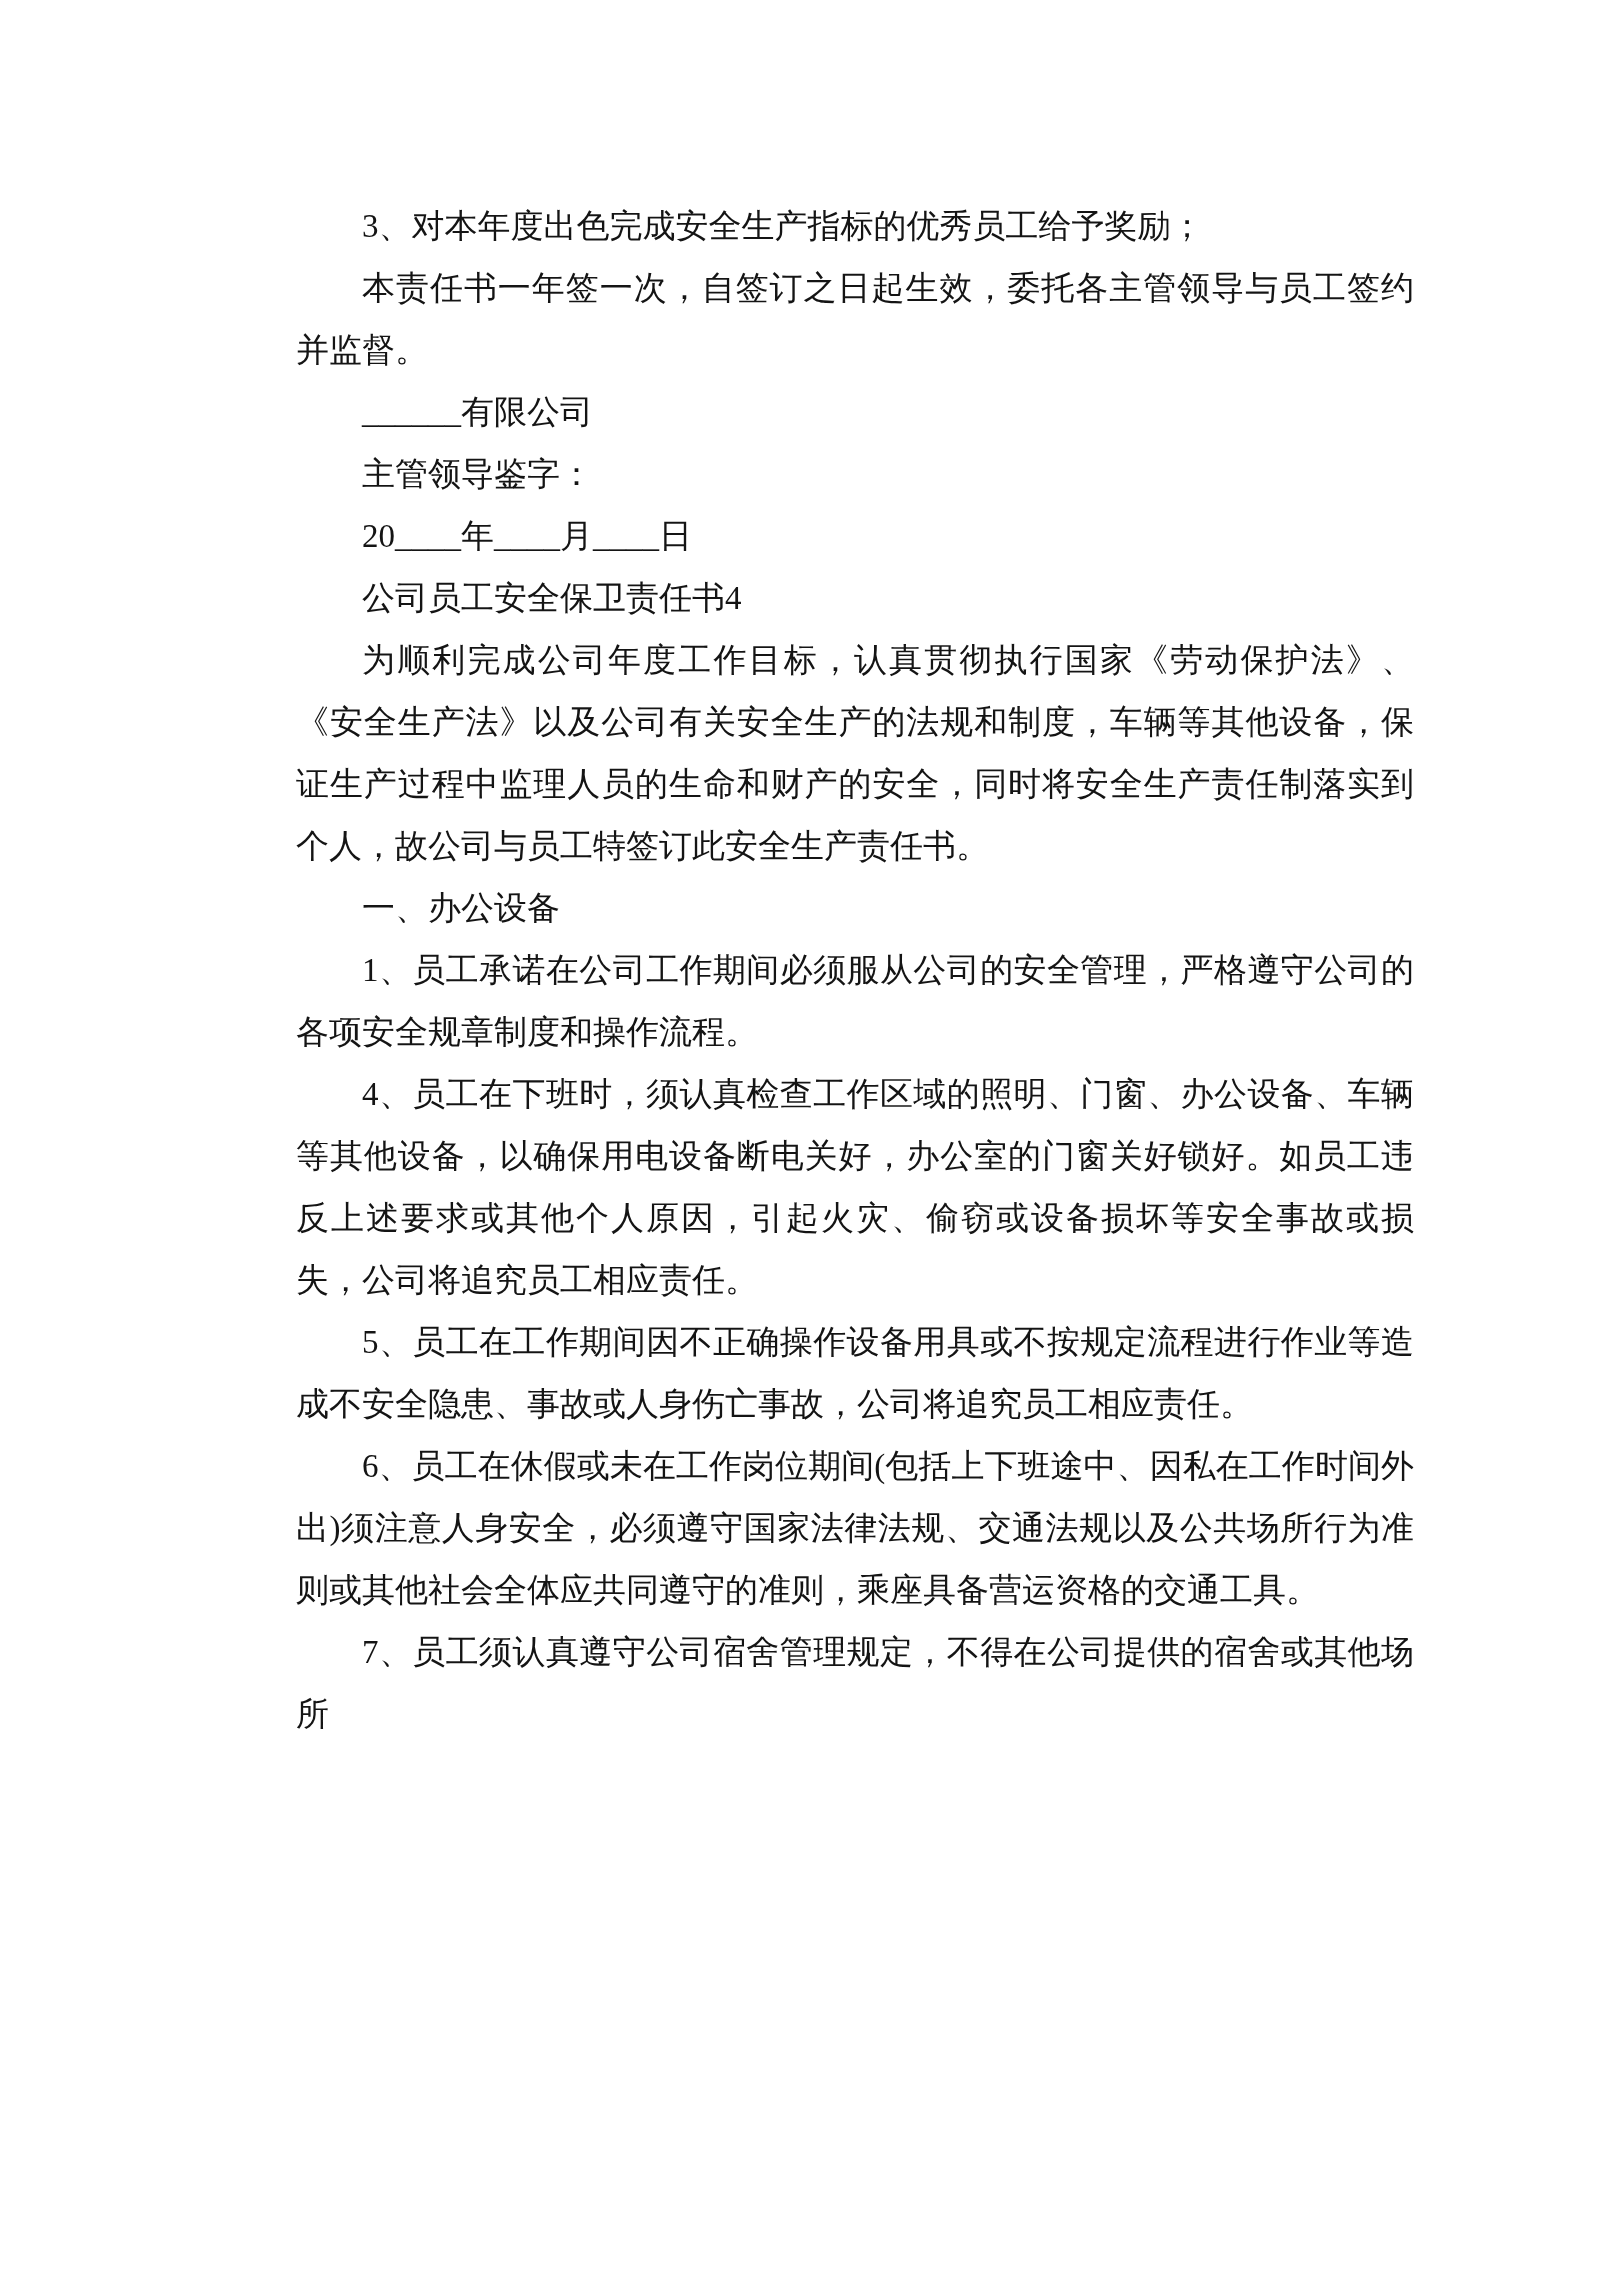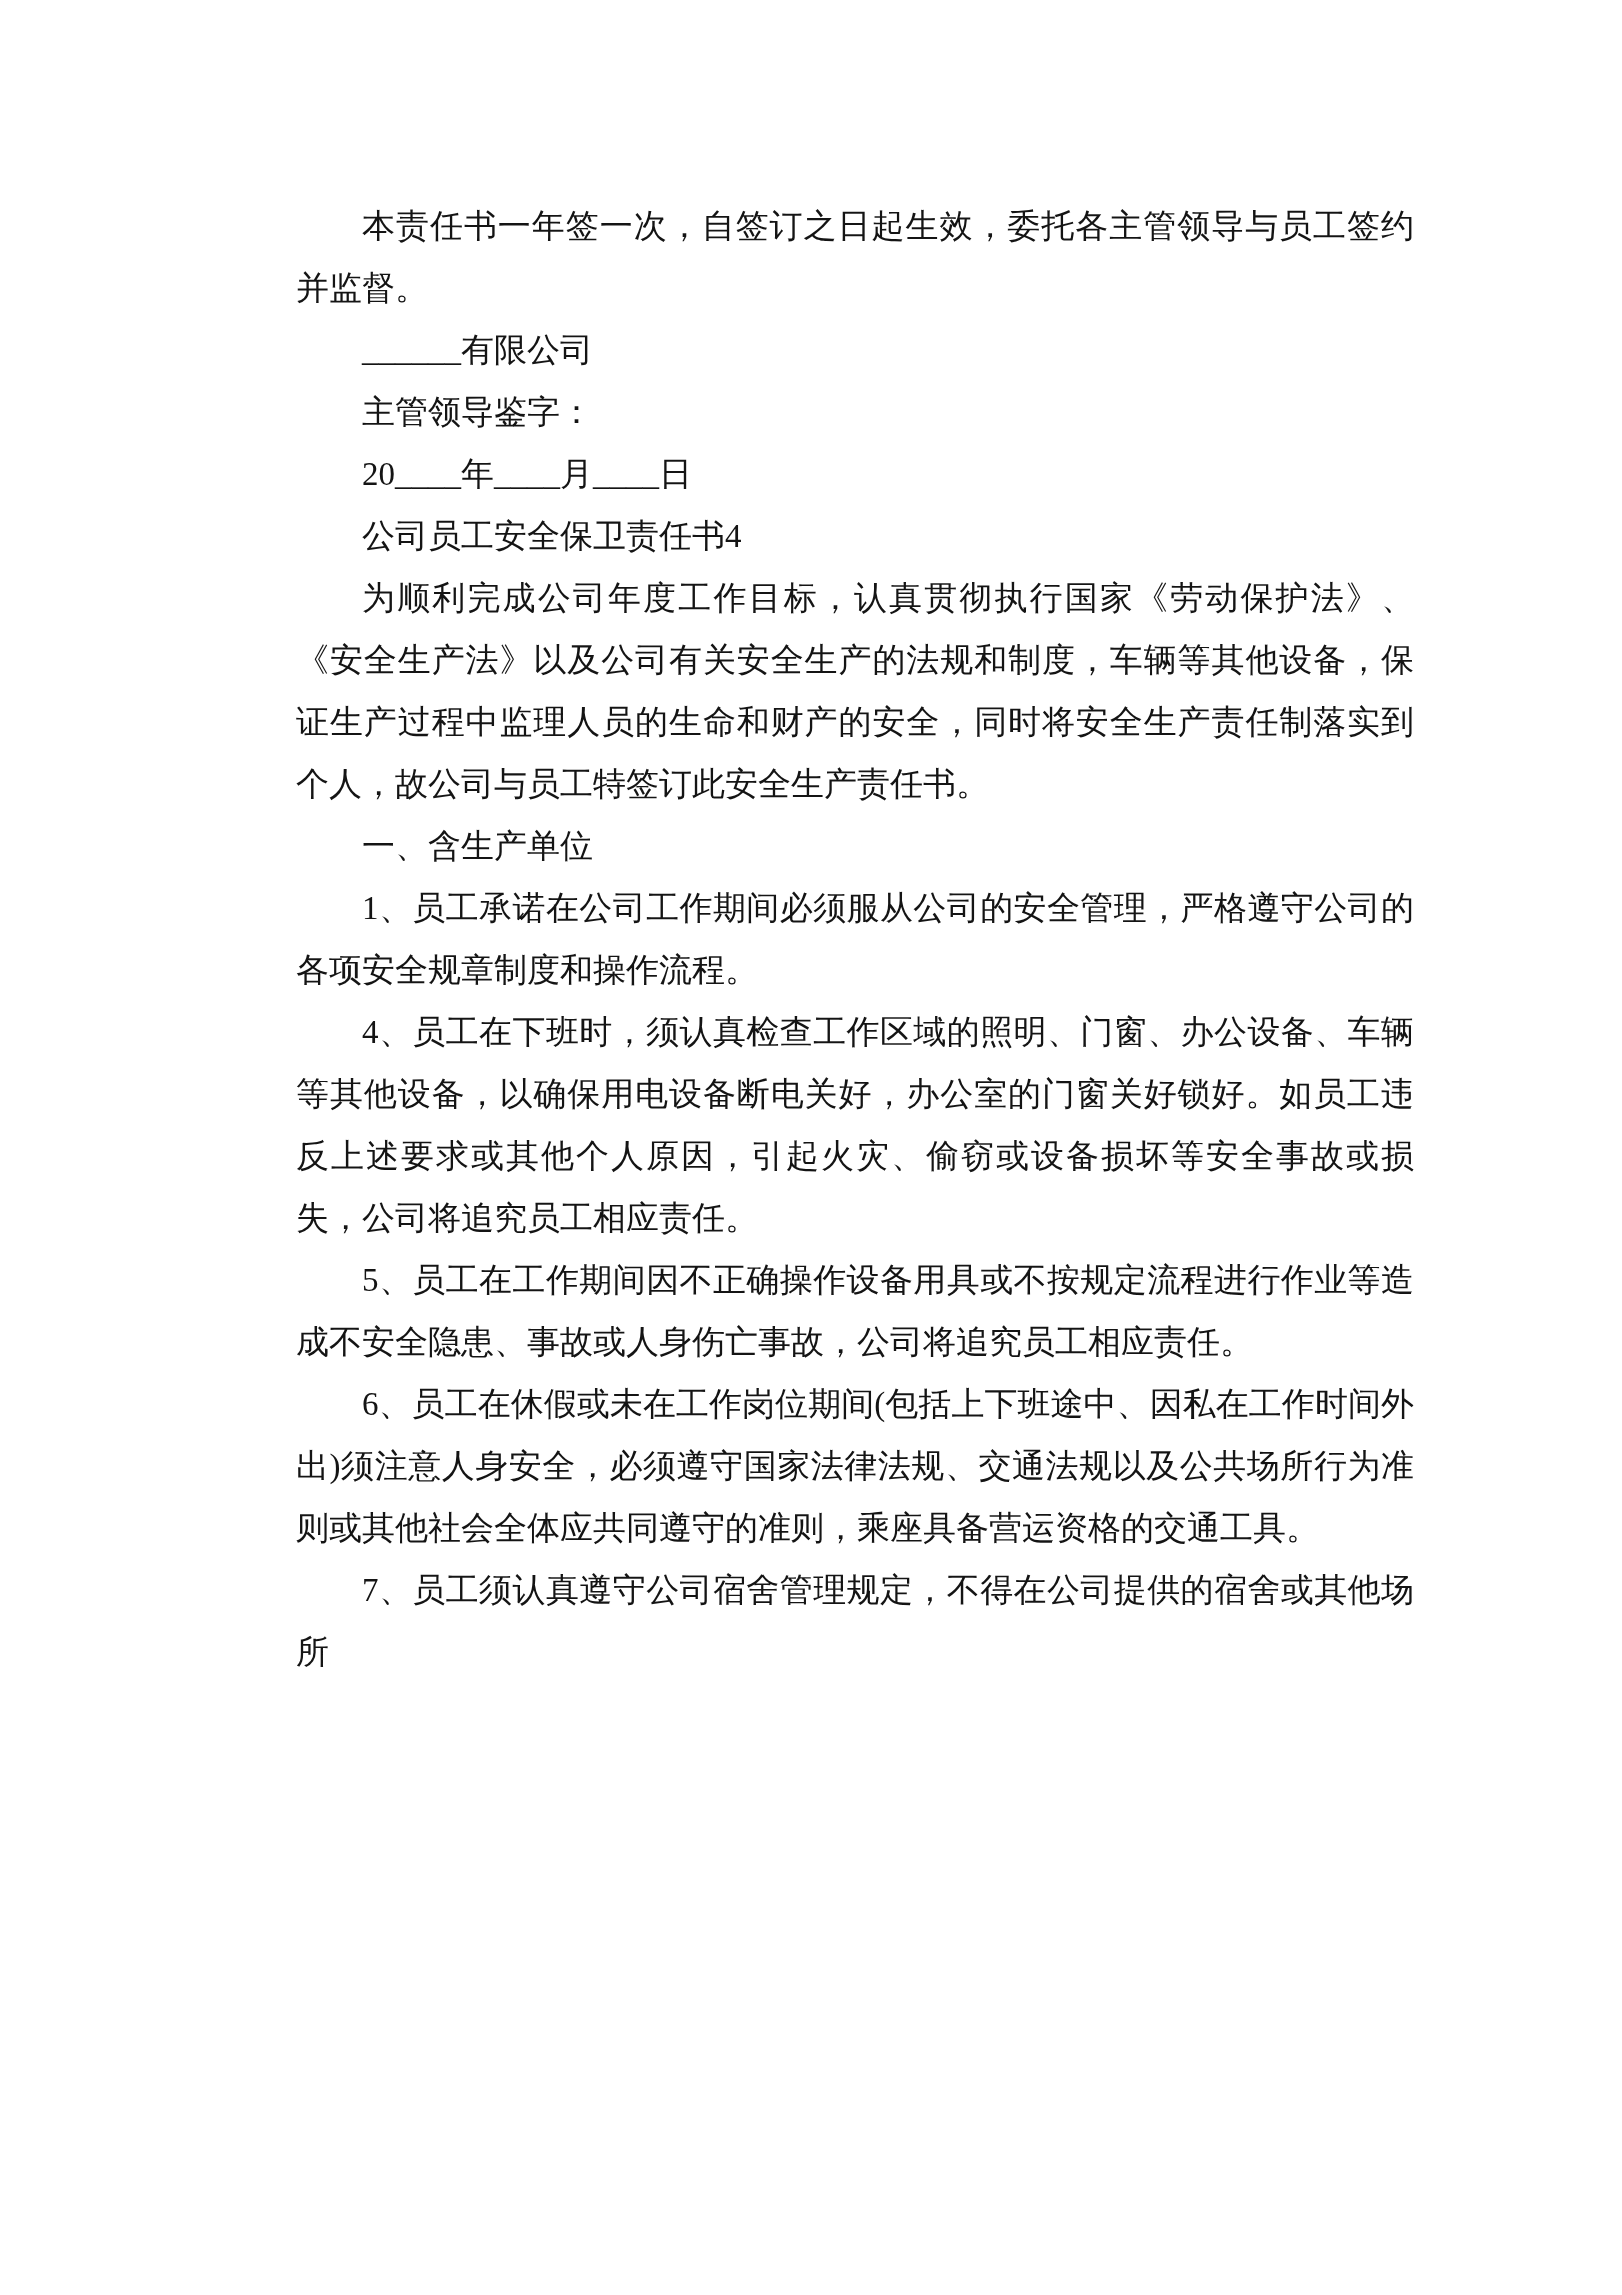--- a/index.html
+++ b/index.html
@@ -30,27 +30,28 @@
     text-justify: inter-ideograph;
     text-indent: 2em;
     word-break: break-all;
   }
 </style>
 </head>
 <body>
 
 <div class="page">
   <div class="doc-body">
+    <p class="doc-par">3、对本年度出色完成安全生产指标的优秀员工给予奖励；</p>
     <p class="doc-par">本责任书一年签一次，自签订之日起生效，委托各主管领导与员工签约并监督。</p>
     <p class="doc-par">______有限公司</p>
     <p class="doc-par">主管领导鉴字：</p>
     <p class="doc-par">20____年____月____日</p>
     <p class="doc-par">公司员工安全保卫责任书4</p>
     <p class="doc-par">为顺利完成公司年度工作目标，认真贯彻执行国家《劳动保护法》、《安全生产法》以及公司有关安全生产的法规和制度，车辆等其他设备，保证生产过程中监理人员的生命和财产的安全，同时将安全生产责任制落实到个人，故公司与员工特签订此安全生产责任书。</p>
-    <p class="doc-par">一、含生产单位</p>
+    <p class="doc-par">一、办公设备</p>
     <p class="doc-par">1、员工承诺在公司工作期间必须服从公司的安全管理，严格遵守公司的各项安全规章制度和操作流程。</p>
     <p class="doc-par">4、员工在下班时，须认真检查工作区域的照明、门窗、办公设备、车辆等其他设备，以确保用电设备断电关好，办公室的门窗关好锁好。如员工违反上述要求或其他个人原因，引起火灾、偷窃或设备损坏等安全事故或损失，公司将追究员工相应责任。</p>
     <p class="doc-par">5、员工在工作期间因不正确操作设备用具或不按规定流程进行作业等造成不安全隐患、事故或人身伤亡事故，公司将追究员工相应责任。</p>
     <p class="doc-par">6、员工在休假或未在工作岗位期间(包括上下班途中、因私在工作时间外出)须注意人身安全，必须遵守国家法律法规、交通法规以及公共场所行为准则或其他社会全体应共同遵守的准则，乘座具备营运资格的交通工具。</p>
     <p class="doc-par">7、员工须认真遵守公司宿舍管理规定，不得在公司提供的宿舍或其他场所</p>
   </div>
 </div>
 
 
 </body></html>

